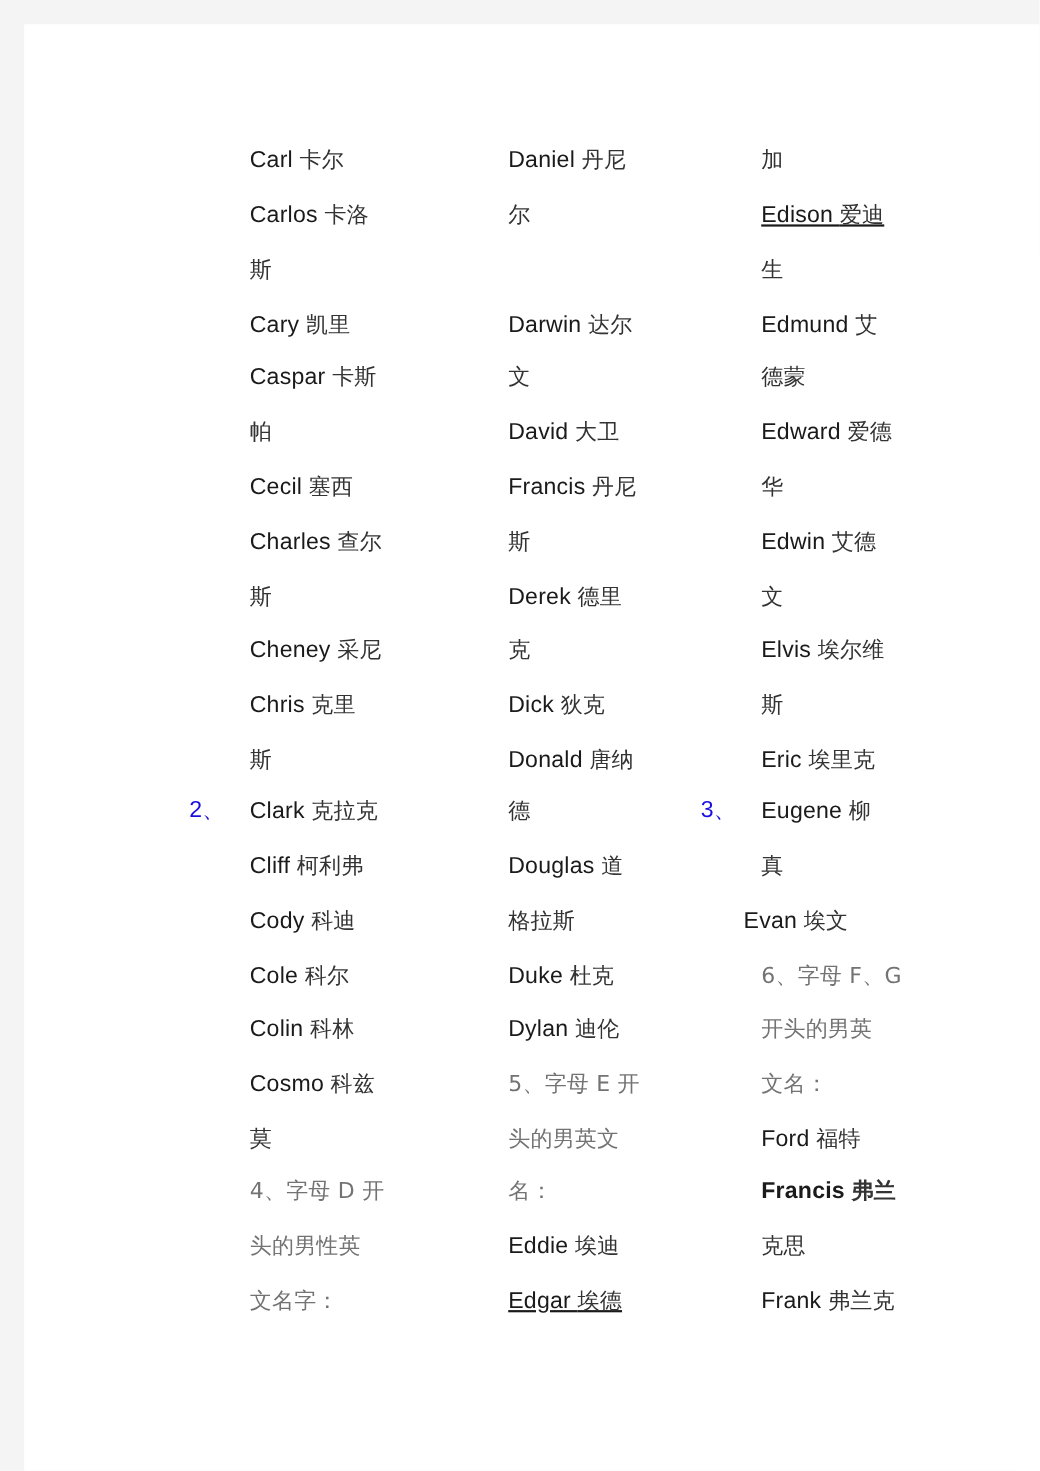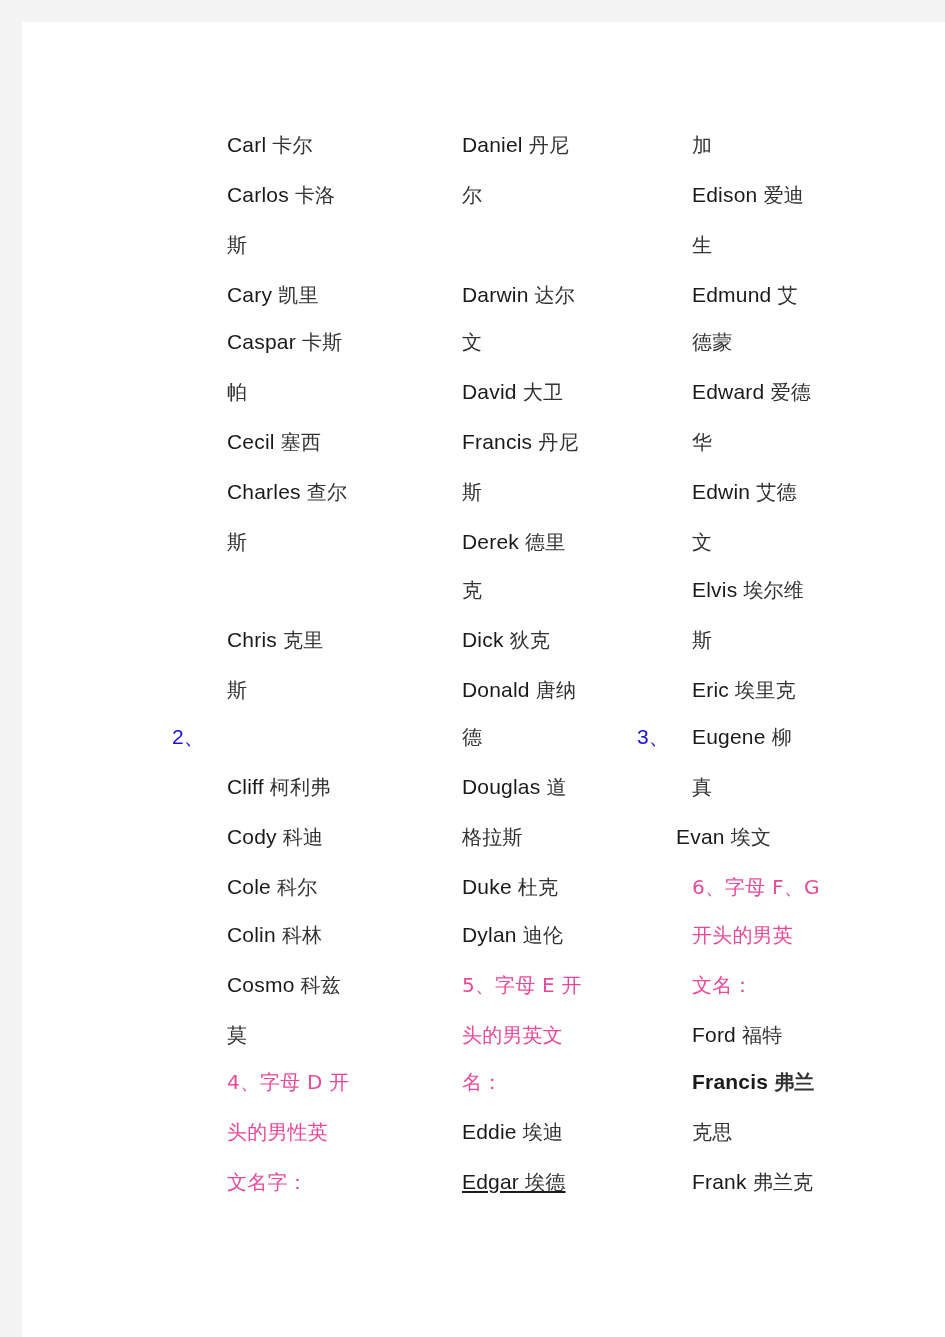--- a/index.html
+++ b/index.html
@@ -45,21 +45,21 @@
     font-size: 21px;
     color: #1a1a1a;
     letter-spacing: 0.2px;
   }
   .line .cn {
     color: #333333;
     font-family: "DejaVu Sans", "Liberation Sans", sans-serif;
     font-size: 20px;
   }
   .line.blue, .line.blue .cn {
-    color: #ec4899;
+    color: #737373;
   }
   .marker {
     position: absolute;
     height: 50px;
     line-height: 50px;
     font-size: 21px;
     color: #1a0fe0;
     white-space: nowrap;
   }
 </style>
@@ -72,22 +72,24 @@
         <div class="marker" style="left: 150px; top: 690px;">2、</div>
         <div class="line" style="left: 205px; top: 98px;"><span class="en">Carl </span><span class="cn">卡尔</span></div>
         <div class="line" style="left: 205px; top: 148px;"><span class="en">Carlos </span><span class="cn">卡洛</span></div>
         <div class="line" style="left: 205px; top: 198px;"><span class="cn">斯</span></div>
         <div class="line" style="left: 205px; top: 248px;"><span class="en">Cary </span><span class="cn">凯里</span></div>
         <div class="line" style="left: 205px; top: 295px; text-align: center;"><span class="en">Caspar </span><span class="cn">卡斯</span></div>
         <div class="line" style="left: 205px; top: 345px;"><span class="cn">帕</span></div>
         <div class="line" style="left: 205px; top: 395px;"><span class="en">Cecil </span><span class="cn">塞西</span></div>
         <div class="line" style="left: 205px; top: 445px;"><span class="en">Charles </span><span class="cn">查尔</span></div>
         <div class="line" style="left: 205px; top: 495px;"><span class="cn">斯</span></div>
+        <div class="line" style="left: 205px; top: 543px;"><span class="en">Cheney </span><span class="cn">采尼</span></div>
         <div class="line" style="left: 205px; top: 593px;"><span class="en">Chris </span><span class="cn">克里</span></div>
         <div class="line" style="left: 205px; top: 643px;"><span class="cn">斯</span></div>
+        <div class="line" style="left: 205px; top: 690px;"><span class="en">Clark </span><span class="cn">克拉克</span></div>
         <div class="line" style="left: 205px; top: 740px;"><span class="en">Cliff </span><span class="cn">柯利弗</span></div>
         <div class="line" style="left: 205px; top: 790px;"><span class="en">Cody </span><span class="cn">科迪</span></div>
         <div class="line" style="left: 205px; top: 840px; text-align: right;"><span class="en">Cole </span><span class="cn">科尔</span></div>
         <div class="line" style="left: 205px; top: 888px;"><span class="en">Colin </span><span class="cn">科林</span></div>
         <div class="line" style="left: 205px; top: 938px;"><span class="en">Cosmo </span><span class="cn">科兹</span></div>
         <div class="line" style="left: 205px; top: 988px;"><span class="cn">莫</span></div>
         <div class="line blue" style="left: 205px; top: 1035px;"><span class="cn">4、字母 D 开</span></div>
         <div class="line blue" style="left: 205px; top: 1085px;"><span class="cn">头的男性英</span></div>
         <div class="line blue" style="left: 205px; top: 1135px;"><span class="cn">文名字：</span></div>
       </div>
@@ -110,21 +112,21 @@
         <div class="line" style="left: 150px; top: 888px;"><span class="en">Dylan </span><span class="cn">迪伦</span></div>
         <div class="line blue" style="left: 150px; top: 938px;"><span class="cn">5、字母 E 开</span></div>
         <div class="line blue" style="left: 150px; top: 988px;"><span class="cn">头的男英文</span></div>
         <div class="line blue" style="left: 150px; top: 1035px;"><span class="cn">名：</span></div>
         <div class="line" style="left: 150px; top: 1085px;"><span class="en">Eddie </span><span class="cn">埃迪</span></div>
         <div class="line" style="left: 150px; top: 1135px; text-decoration: underline;"><span class="en">Edgar </span><span class="cn">埃德</span></div>
       </div>
     <div class="column" id="col-3">
         <div class="marker" style="left: 105px; top: 690px;">3、</div>
         <div class="line" style="left: 160px; top: 98px;"><span class="cn">加</span></div>
-        <div class="line" style="left: 160px; top: 148px;"><span class="en">Edison </span><span class="cn">爱迪</span></div>
+        <div class="line" style="left: 160px; top: 148px; text-decoration: underline;"><span class="en">Edison </span><span class="cn">爱迪</span></div>
         <div class="line" style="left: 160px; top: 198px;"><span class="cn">生</span></div>
         <div class="line" style="left: 160px; top: 248px;"><span class="en">Edmund </span><span class="cn">艾</span></div>
         <div class="line" style="left: 160px; top: 295px;"><span class="cn">德蒙</span></div>
         <div class="line" style="left: 160px; top: 345px;"><span class="en">Edward </span><span class="cn">爱德</span></div>
         <div class="line" style="left: 160px; top: 395px;"><span class="cn">华</span></div>
         <div class="line" style="left: 160px; top: 445px;"><span class="en">Edwin </span><span class="cn">艾德</span></div>
         <div class="line" style="left: 160px; top: 495px;"><span class="cn">文</span></div>
         <div class="line" style="left: 160px; top: 543px;"><span class="en">Elvis </span><span class="cn">埃尔维</span></div>
         <div class="line" style="left: 160px; top: 593px;"><span class="cn">斯</span></div>
         <div class="line" style="left: 160px; top: 643px;"><span class="en">Eric </span><span class="cn">埃里克</span></div>

